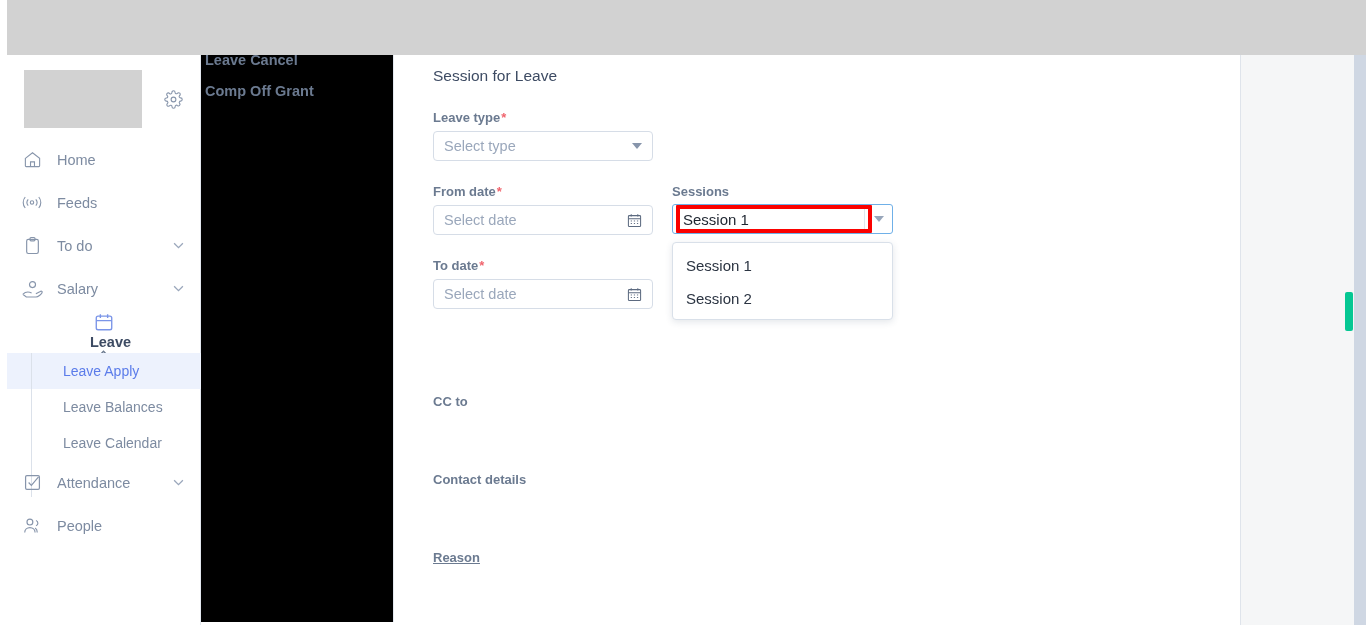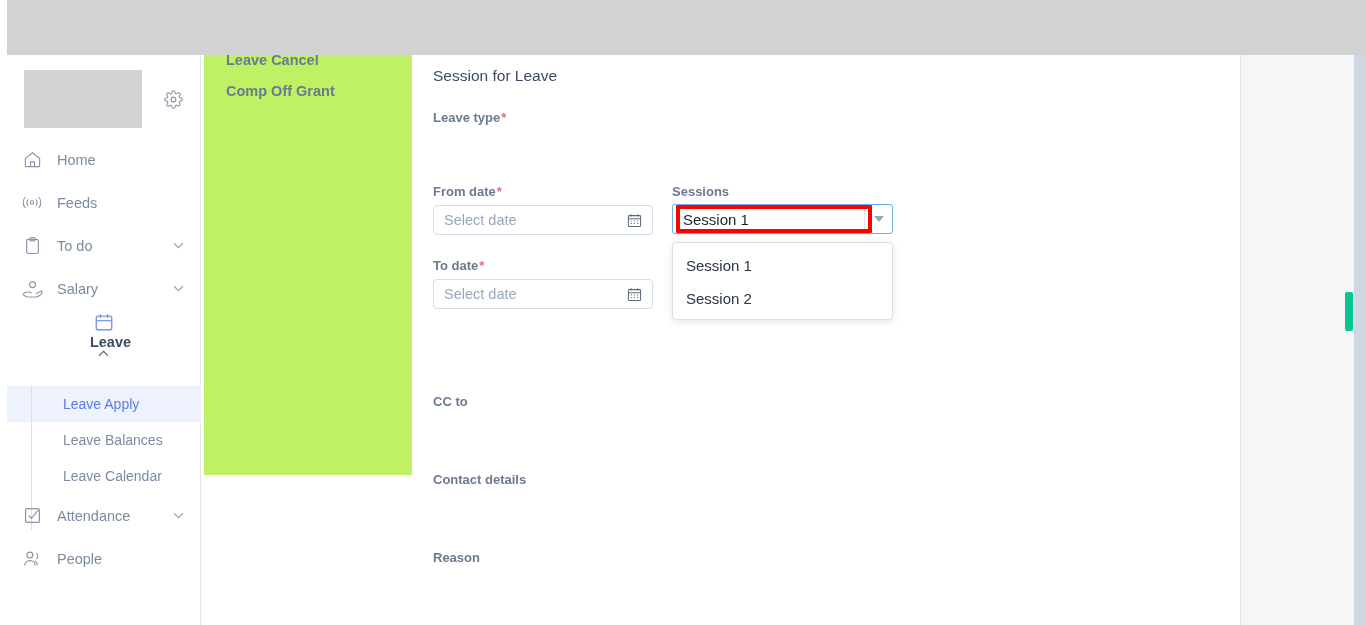--- a/index.html
+++ b/index.html
@@ -40,35 +40,35 @@
   .nav-item .lbl { flex: 1 1 auto; white-space: nowrap; }
   .nav-item .chev {
     width: 18px; margin-right: 14px; display:flex; align-items:center; justify-content:center;
     color: #9aa7bb;
   }
   .nav-item.active { color: #3d4b63; font-weight: bold; flex-direction: column; }
   .nav-item.active .accent {
     position: absolute; left: 0; top: 6px; width: 4px; height: 31px;
     background: #4a6cdd; border-radius: 0 2px 2px 0;
   }
-  .sub-nav { position: relative; padding-left: 0; margin-top: 33px; }
+  .sub-nav { position: relative; padding-left: 0; }
   .sub-nav::before {
     content: ""; position: absolute; left: 31px; top: 0; width: 1px; height: 144px;
     background: #dbe1ea;
   }
   .sub-item {
     height: 36px; display: flex; align-items: center; padding-left: 63px;
     color: #7d8ba1; font-size: 14px; cursor: pointer;
   }
   .sub-item.active { background: #edf2fd; color: #5b7cea; }
 
   
   .second-col {
-    position: absolute; left: 204px; top: 0; width: 211px; height: 475px;
-    background: #bef264; border-right: 1px solid #e3e8ef; z-index: 2;
+    position: absolute; left: 183px; top: 0; width: 211px; height: 622px;
+    background: #000000; border-right: 1px solid #e3e8ef; z-index: 2;
   }
   .second-col .s-item {
     position: absolute; left: 22px; color: #6b7a90; font-size: 14.5px;
     font-weight: bold; white-space: nowrap; cursor: pointer;
   }
 
   
   .top-bar {
     position: absolute; left: 7px; top: 0; width: 1359px; height: 55px;
     background: #d2d2d2; z-index: 40;
@@ -334,20 +334,24 @@
     </div>
   </div>
 
   <div class="main">
 
     <div class="page-title">Session for Leave</div>
 
     <div class="field-label" style="left:21px; top:55px;">
       <span>Leave type</span><span class="req">*</span>
     </div>
+    <div class="ctrl" style="left:21px; top:76px; width:220px;">
+      <span class="ph">Select type</span>
+      <span class="caret"></span>
+    </div>
 
     <div class="field-label" style="left:21px; top:129px;">
       <span>From date</span><span class="req">*</span>
     </div>
     <div class="ctrl" style="left:21px; top:150px; width:220px;">
       <span class="ph">Select date</span>
       <span class="cal-ico">
         <svg width="15" height="15" viewBox="0 0 16 16" fill="none" stroke="#5c6a80" stroke-width="1.1">
           <rect x="1.5" y="2.8" width="13" height="11.7" rx="1"></rect>
           <path d="M1.5 6.2h13M4.5 1.2v2.6M11.5 1.2v2.6"></path>
@@ -375,21 +379,21 @@
     </div>
 
     <div class="field-label" style="left:21px; top:339px;">
       <span>CC to</span>
     </div>
 
     <div class="field-label" style="left:21px; top:417px;">
       <span>Contact details</span>
     </div>
 
-    <div class="field-label" style="left:21px; top:495px;">
+    <div class="field-label" style="left:21px; top:495px;text-decoration:underline;">
       <span>Reason</span>
     </div>
   </div>
 
   <div class="avatar">
     <svg width="30" height="30" viewBox="0 0 30 30">
       <circle cx="15" cy="11" r="5" fill="#ffffff"></circle>
       <path d="M4.5 30c0-6 4.7-10.4 10.5-10.4S25.5 24 25.5 30z" fill="#ffffff"></path>
     </svg>
   </div>

